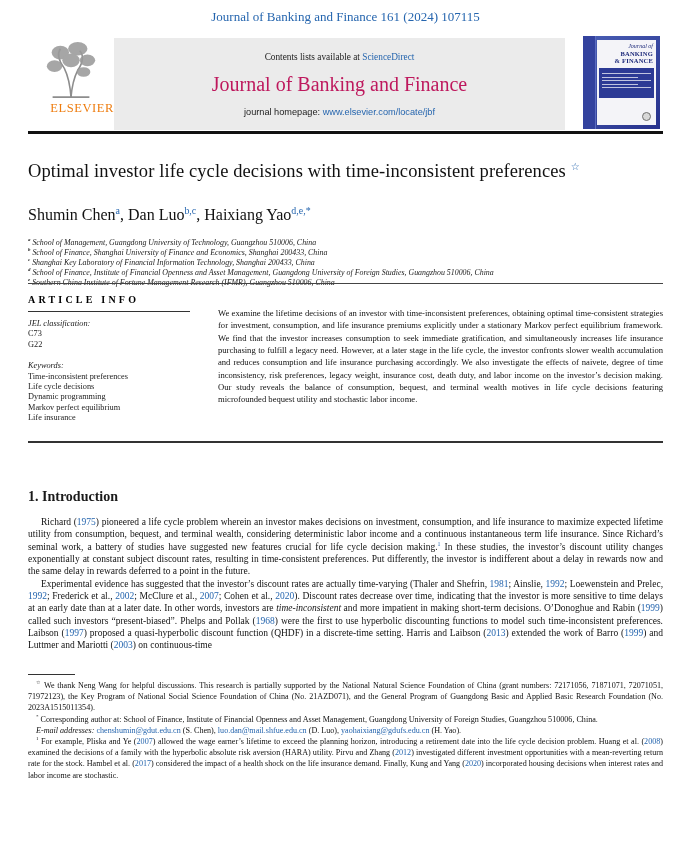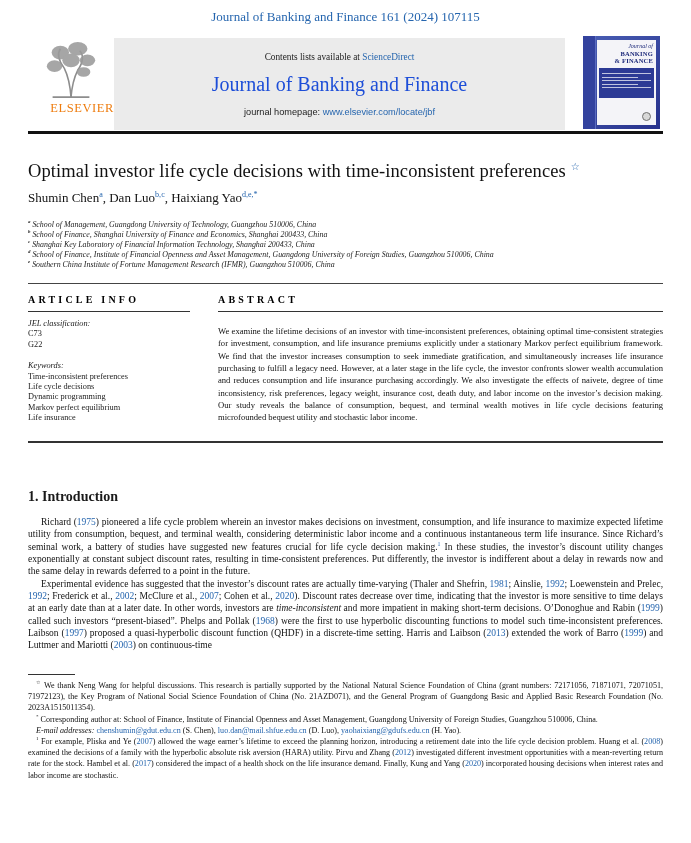--- a/index.html
+++ b/index.html
@@ -15,21 +15,21 @@
     font-size:13px; color:var(--link-blue,#2565ae); }
 
   .banner { position:absolute; top:38px; left:28px; width:537px; height:92px;
     background:var(--banner-gray,#ebebeb); }
   .logo-box { position:absolute; left:0; top:0; width:86px; height:92px; background:#fff; text-align:right; }
   .logo-box svg { display:block; margin:3px auto 0; }
   .elsevier-word { font-size:12.5px; letter-spacing:0.6px; color:var(--elsevier-orange,#ee7c0e); }
   .banner-center { position:absolute; left:86px; right:0; top:0; height:100%;
     display:flex; flex-direction:column; justify-content:center; align-items:center; gap:11px; }
   .contents-line { font-size:9.3px; color:#222; }
-  .journal-name { font-size:20px; color:#1d4ed8; }
+  .journal-name { font-size:20px; color:#be185d; }
   .homepage-line { font-family:"Liberation Sans", sans-serif; font-size:9.2px; color:#222; }
 
   .cover { position:absolute; top:36px; left:583px; width:77px; height:93px;
     background:linear-gradient(135deg,#4a5fb5,#26318c); }
   .cover-strip { position:absolute; left:0; top:0; width:13px; height:100%;
     background:#33429e; border-right:1px solid #5b6cc0; }
   .cover-panel { position:absolute; left:14px; top:4px; right:4px; bottom:4px; background:#f4f4f8; }
   .cover-title { text-align:right; padding:3px 3px 0 0; color:#1d2a7a; line-height:1.1; }
   .cover-title .l1 { font-size:6px; font-style:italic; }
   .cover-title .l2, .cover-title .l3 { font-size:6.5px; font-weight:bold; letter-spacing:0.2px; }
@@ -37,21 +37,21 @@
   .cover-band .tl { height:1px; background:rgba(255,255,255,0.7); margin:2.5px 1px; }
   .cover-band .tl.short { width:70%; }
   .cover-emblem { position:absolute; right:5px; bottom:4px; width:9px; height:9px; border-radius:50%;
     border:1.5px solid #707070; background:#d8d8d8; }
 
   .black-rule { position:absolute; top:131px; left:28px; width:635px; height:3px; background:#111; }
 
   .title-block { position:absolute; top:161px; left:28px; width:625px; }
   .article-title { font-size:18.5px; font-weight:normal; color:#111; letter-spacing:0.1px; }
   .article-title sup { font-size:10px; }
-  .authors { margin-top:8px; font-size:13px; color:#111; }
+  .authors { margin-top:24px; font-size:16px; color:#111; }
   .affiliations { margin-top:14px; font-size:7.9px; font-style:italic; line-height:10px; color:#222; }
   .affil sup { font-weight:bold; }
 
   .rule { position:absolute; left:28px; width:635px; background:#444; }
   .r1 { top:283px; height:1px; }
   .r2 { top:441px; height:1.5px; background:#333; }
 
   .info-abstract { position:absolute; top:294px; left:28px; width:635px; display:flex; gap:28px; }
   .col-left { width:162px; flex:none; }
   .col-right { flex:1; }
@@ -156,21 +156,20 @@
         <div>G22</div>
         <div class="lbl kw">Keywords:</div>
         <div>Time-inconsistent preferences</div>
         <div>Life cycle decisions</div>
         <div>Dynamic programming</div>
         <div>Markov perfect equilibrium</div>
         <div>Life insurance</div>
       </div>
     </div>
     <div class="col-right">
-      <div class="col-heading">ABSTRACT</div>
       <p class="abstract-text">We examine the lifetime decisions of an investor with time-inconsistent preferences, obtaining optimal time-consistent strategies for investment, consumption, and life insurance premiums explicitly under a stationary Markov perfect equilibrium framework. We find that the investor increases consumption to seek immediate gratification, and simultaneously increases life insurance purchasing to fulfill a legacy need. However, at a later stage in the life cycle, the investor confronts slower wealth accumulation and reduces consumption and life insurance purchasing accordingly. We also investigate the effects of naivete, degree of time inconsistency, risk preferences, legacy weight, insurance cost, death duty, and labor income on the investor’s decision making. Our study reveals the balance of consumption, bequest, and terminal wealth motives in life cycle decisions featuring microfounded bequest utility and stochastic labor income.</p>
     </div>
   </div>
 
   <div class="rule r2"></div>
 
   <div class="intro">
     <h2>1. Introduction</h2>
     <p><span>Richard (</span><span class="lnk">1975</span><span>) pioneered a life cycle problem wherein an investor makes decisions on investment, consumption, and life insurance to maximize expected lifetime utility from consumption, bequest, and terminal wealth, considering deterministic labor income and a continuous instantaneous term life insurance. Since Richard’s seminal work, a battery of studies have suggested new features crucial for life cycle decision making.</span><sup class="lnk">1</sup><span> In these studies, the investor’s discount utility changes exponentially at constant subject discount rates, resulting in time-consistent preferences. Put differently, the investor is indifferent about a delay in rewards now and the same delay in rewards deferred to a point in the future.</span></p>
     <p><span>Experimental evidence has suggested that the investor’s discount rates are actually time-varying (Thaler and Shefrin, </span><span class="lnk">1981</span><span>; Ainslie, </span><span class="lnk">1992</span><span>; Loewenstein and Prelec, </span><span class="lnk">1992</span><span>; Frederick et al., </span><span class="lnk">2002</span><span>; McClure et al., </span><span class="lnk">2007</span><span>; Cohen et al., </span><span class="lnk">2020</span><span>). Discount rates decrease over time, indicating that the investor is more sensitive to time delays at an early date than at a later date. In other words, investors are </span><span class="it">time-inconsistent</span><span> and more impatient in making short-term decisions. O’Donoghue and Rabin (</span><span class="lnk">1999</span><span>) called such investors “present-biased”. Phelps and Pollak (</span><span class="lnk">1968</span><span>) were the first to use hyperbolic discounting functions to model such time-inconsistent preferences. Laibson (</span><span class="lnk">1997</span><span>) proposed a quasi-hyperbolic discount function (QHDF) in a discrete-time setting. Harris and Laibson (</span><span class="lnk">2013</span><span>) extended the work of Barro (</span><span class="lnk">1999</span><span>) and Luttmer and Mariotti (</span><span class="lnk">2003</span><span>) on continuous-time</span></p>

